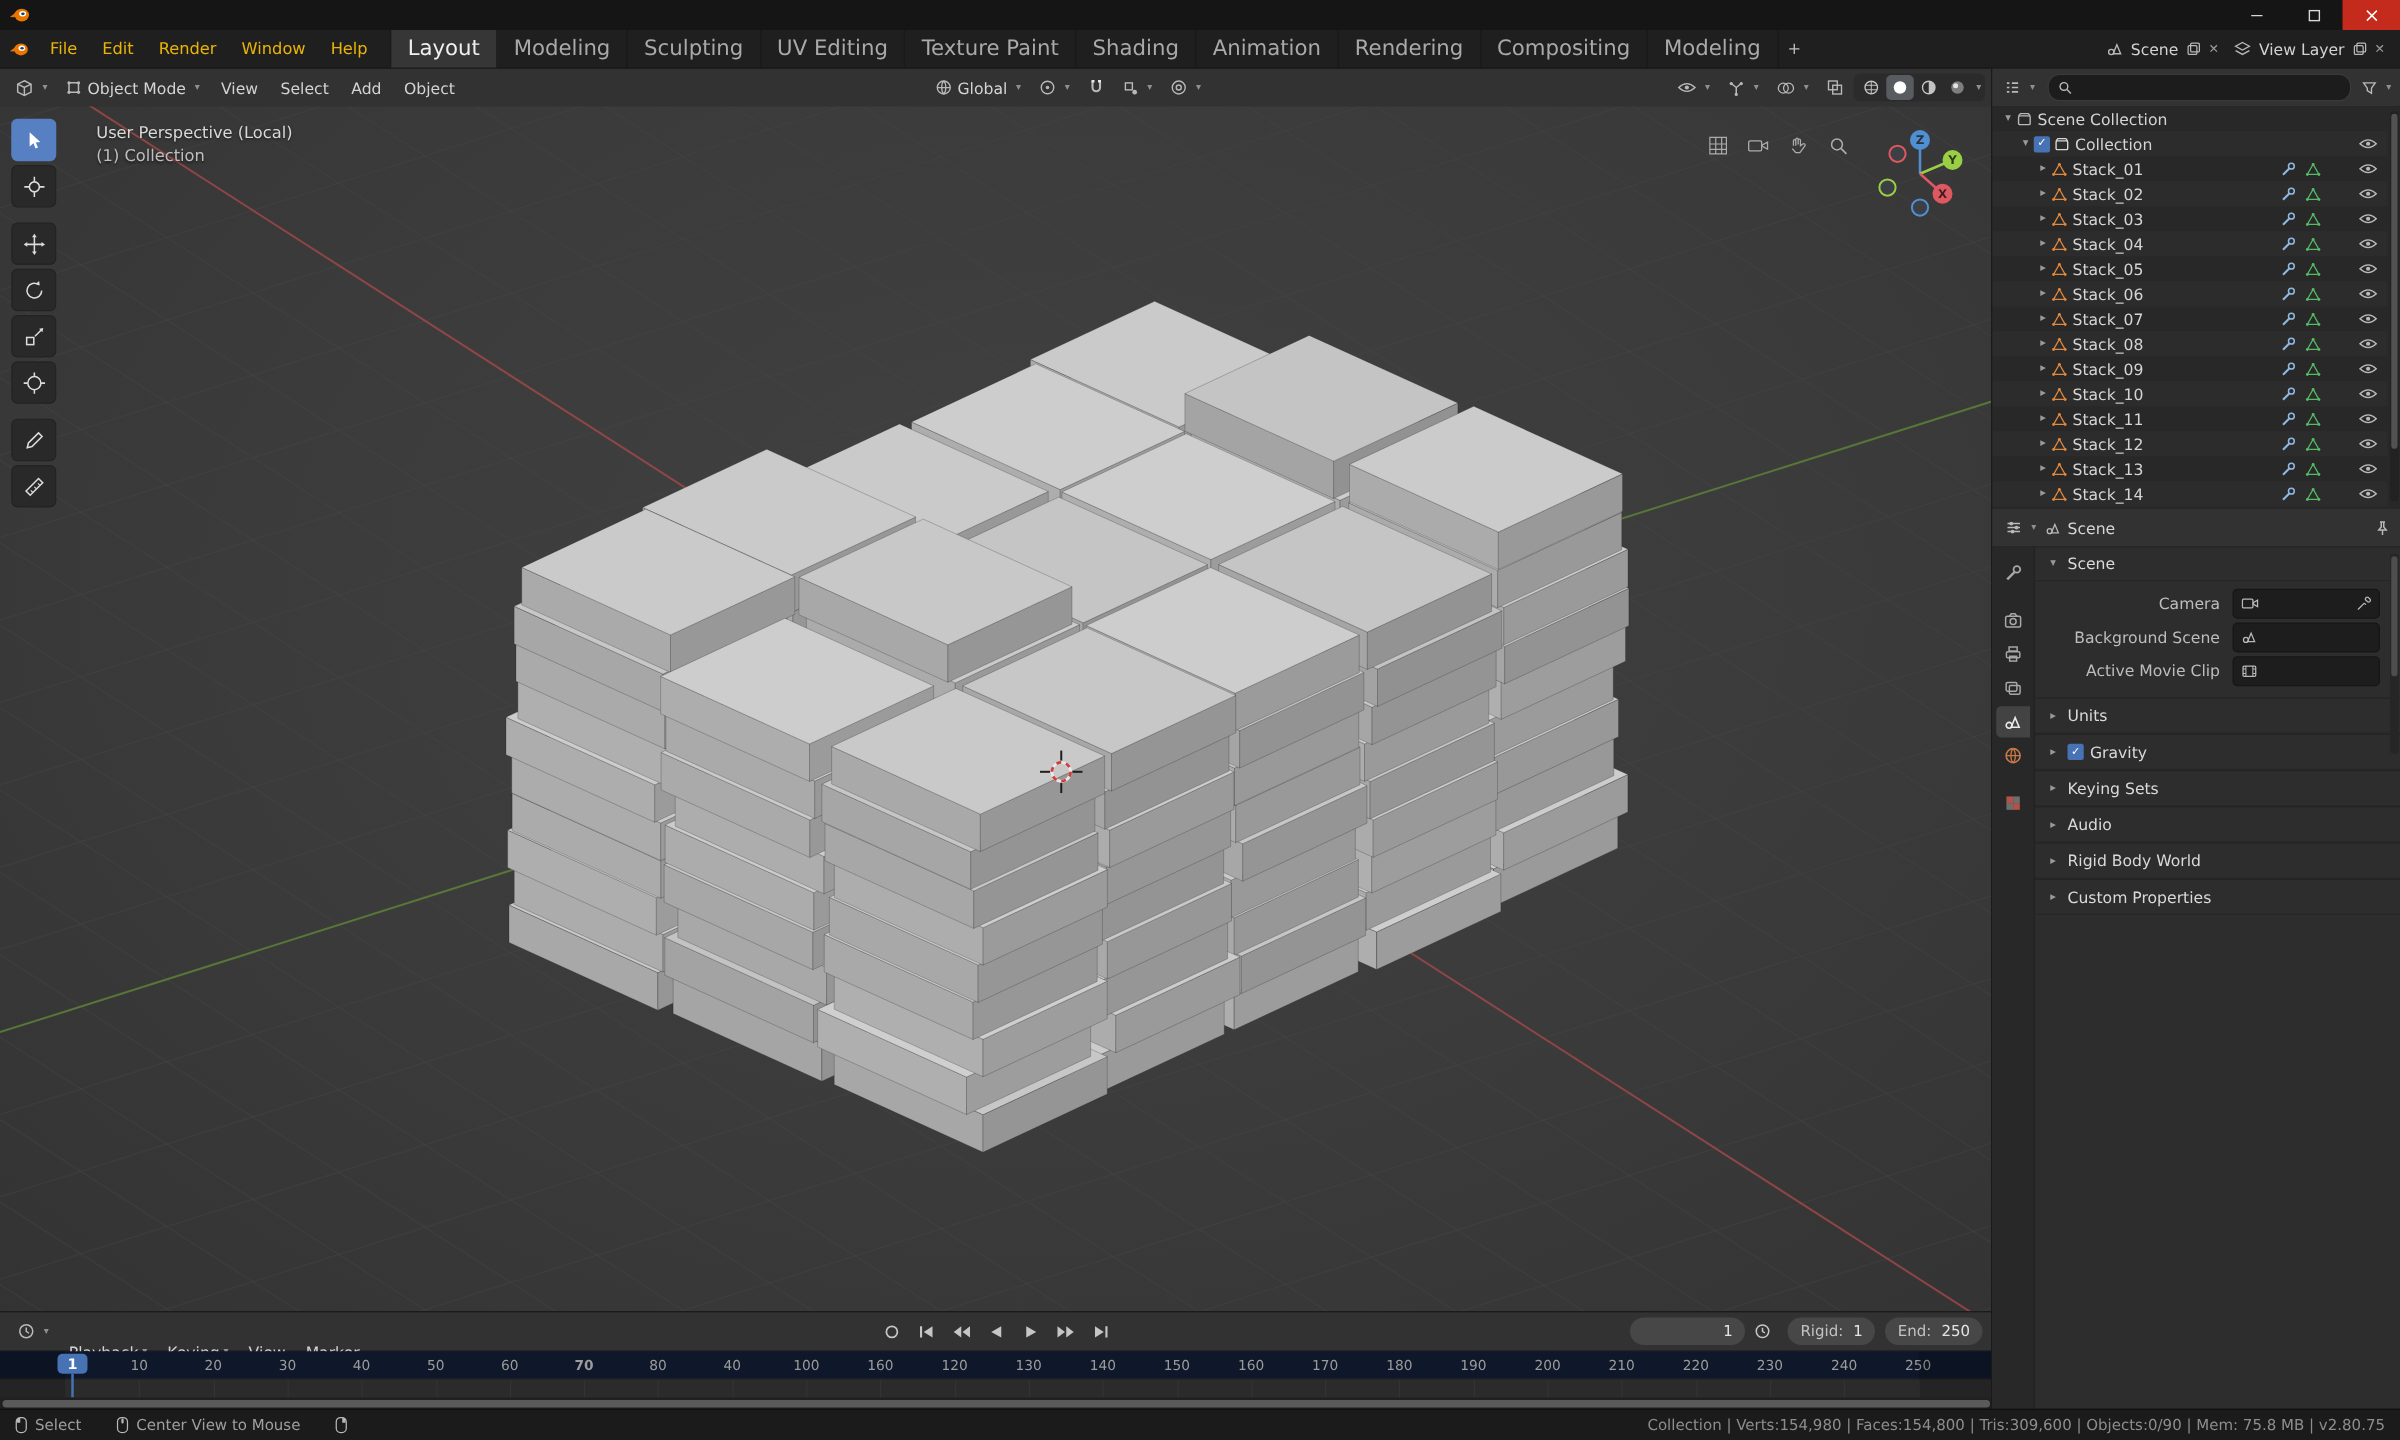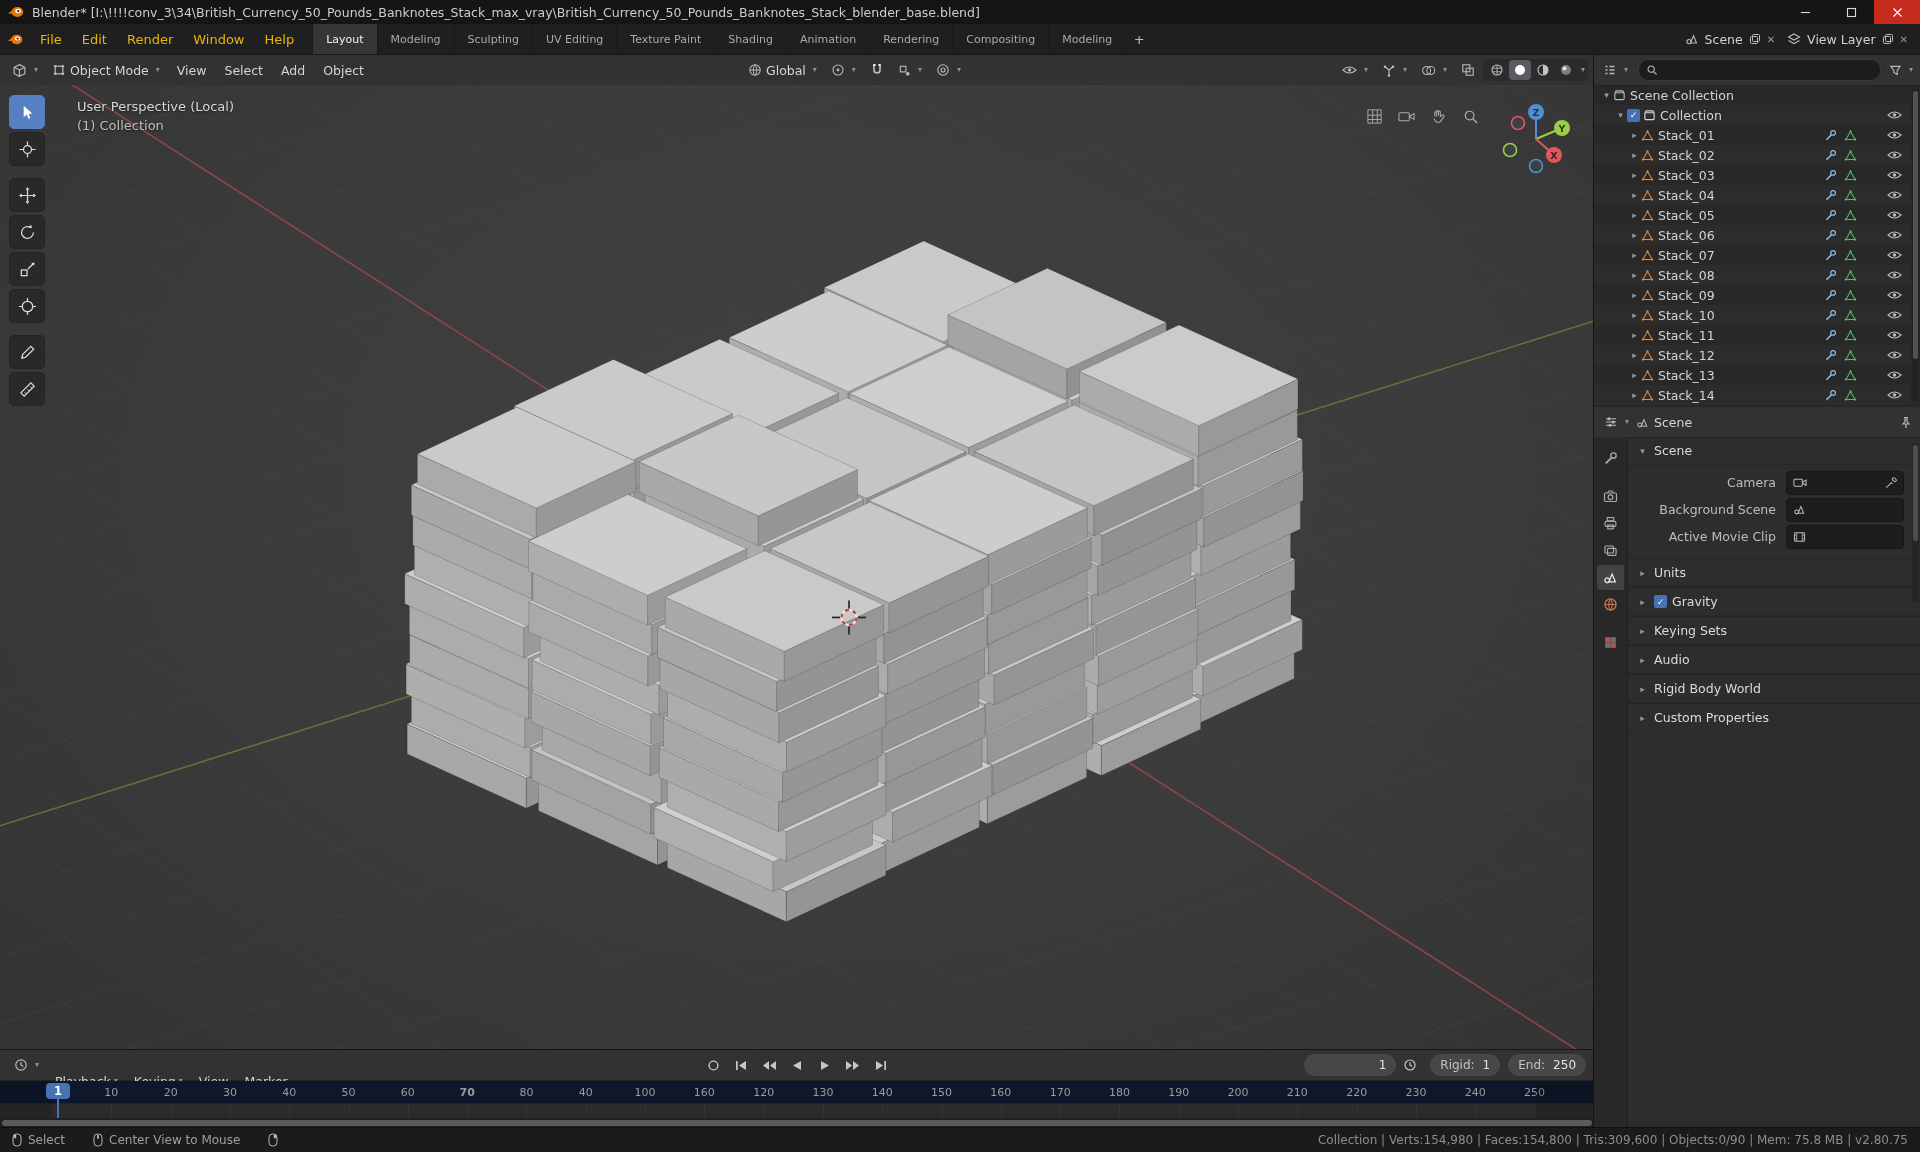--- a/index.html
+++ b/index.html
@@ -17,21 +17,21 @@
   .win-controls{margin-left:auto;display:flex;height:100%;}
   .win-btn{width:46px;height:100%;display:flex;align-items:center;justify-content:center;color:#d8d8d8;}
   .win-btn.close{background:#c42b1c;color:#fff;}
 
   
   .topbar{position:absolute;top:24px;left:0;right:0;height:30px;background:#1f1f1f;border-bottom:1px solid #161616;display:flex;align-items:center;}
   .app-menu{width:30px;height:100%;display:flex;align-items:center;justify-content:center;}
   .tb-menus{display:flex;height:100%;}
   .tb-menu{padding:0 10px;display:flex;align-items:center;color:#eab308;}
   .ws-tabs{display:flex;height:100%;margin-left:8px;}
-  .ws-tab{padding:0 13px;display:flex;align-items:center;color:#a9a9a9;border-right:1px solid #191919;font-size:11px;}
+  .ws-tab{padding:0 13px;display:flex;align-items:center;color:#a9a9a9;border-right:1px solid #191919;font-size:17px;}
   .ws-tab:first-child{border-left:1px solid #191919;}
   .ws-tab.active{background:#363636;color:#efefef;}
   .ws-add{width:26px;height:100%;display:flex;align-items:center;justify-content:center;color:#bdbdbd;}
   .sel-group{display:flex;align-items:center;gap:4px;margin-right:10px;}
   .sel-group .name{color:#d2d2d2;font-size:12.5px;margin:0 2px;}
   .sel-x{color:#9a9a9a;font-size:10px;padding:0 2px;}
 
   
   .main{position:absolute;top:55px;left:0;right:0;bottom:24px;}
   .left-col{position:absolute;left:0;top:0;bottom:0;right:326px;}
@@ -133,21 +133,20 @@
 
   <div class="titl">
     <span class="ico logo">
       <svg width="17" height="14" viewBox="0 0 18 14">
           <path d="M1 8.7 8.2 3.2 8.2 6.2 4.6 8.8Z" fill="#ea7600"></path>
           <ellipse cx="11" cy="7" rx="6.2" ry="5.4" fill="#ea7600"></ellipse>
           <ellipse cx="11.8" cy="5.9" rx="3" ry="2.3" fill="#ffffff"></ellipse>
           <ellipse cx="12" cy="6" rx="1.5" ry="1.2" fill="#1f3f63"></ellipse>
         </svg>
     </span>
-    <span class="tb-title">Blender* [I:\!!!!conv_3\34\British_Currency_50_Pounds_Banknotes_Stack_max_vray\British_Currency_50_Pounds_Banknotes_Stack_blender_base.blend]</span>
     <div class="win-controls">
       <div class="win-btn">
         <svg width="11" height="11" viewBox="0 0 11 11">
             <path d="M1 5.5h9" stroke="currentColor" stroke-width="1.1"></path>
           </svg>
       </div>
       <div class="win-btn">
         <svg width="11" height="11" viewBox="0 0 11 11">
             <rect x="1.5" y="1.5" width="8" height="8" fill="none" stroke="currentColor" stroke-width="1.1"></rect>
           </svg>

